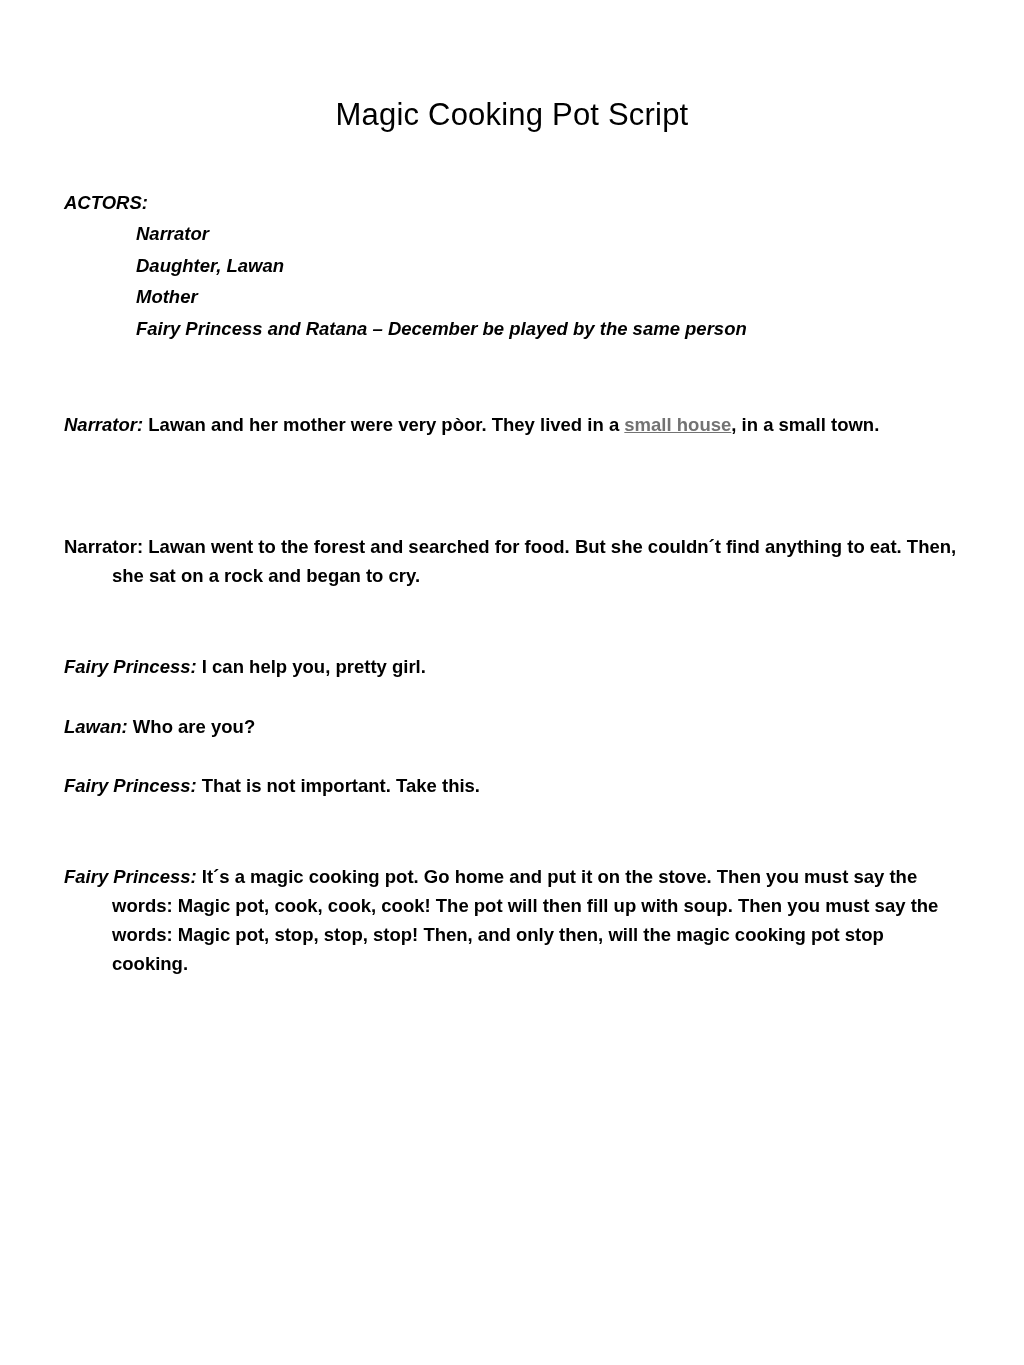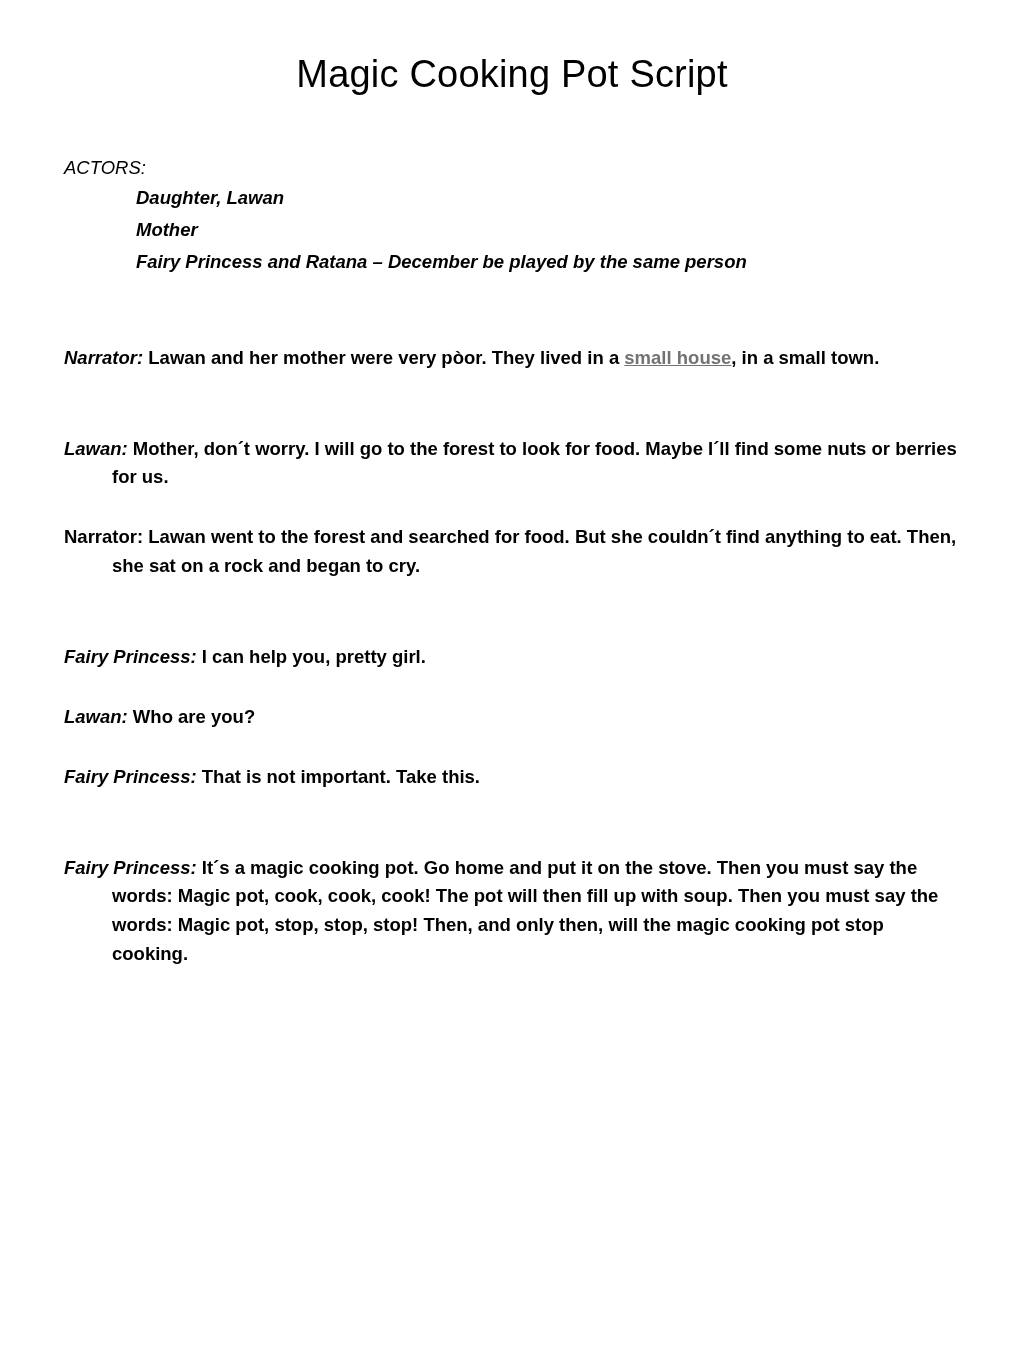--- a/index.html
+++ b/index.html
@@ -17,35 +17,35 @@
   .page {
     position: relative;
     width: 1024px;
     height: 1365px;
     background: #ffffff;
     box-sizing: border-box;
     padding: 0;
   }
   .doc-title {
     text-align: center;
-    font-size: 38px;
+    font-size: 31px;
     font-weight: 400;
     line-height: 1.2;
     margin: 0;
-    padding-top: 52px;
+    padding-top: 96px;
     letter-spacing: 0.2px;
   }
   .content {
     padding-left: 64px;
     padding-right: 62px;
     padding-top: 56px;
   }
   .section-label {
     font-size: 18.5px;
-    font-weight: normal;
+    font-weight: bold;
     font-style: italic;
     line-height: 1.55;
     margin: 0;
   }
   .actor-list {
     margin: 0;
     padding: 0;
     list-style: none;
   }
   .actor-item {
@@ -84,42 +84,40 @@
 
 <div class="page">
 
   <h1 class="doc-title">Magic Cooking Pot Script</h1>
 
   <div class="content">
 
     <p class="section-label">ACTORS:</p>
 
     <ul class="actor-list">
+      <li class="actor-item">Narrator</li>
       <li class="actor-item">Daughter, Lawan</li>
       <li class="actor-item">Mother</li>
       <li class="actor-item">Fairy Princess  and Ratana – December be played by the same person</li>
     </ul>
 
     <div class="gap-md"></div>
 
 
     <div class="gap-md"></div>
 
     <p class="line">
       <span class="speaker">Narrator:</span><span> Lawan and her mother were very pòor. They lived in a </span><a class="link" href="#">small house</a><span>, in a small town.</span>
     </p>
 
     <div class="gap-line"></div>
 
 
     <div class="gap-line"></div>
 
-    <p class="line">
-      <span class="speaker">Lawan:</span><span> Mother, don´t worry. I will go to the forest to look for food. Maybe I´ll find some nuts or berries for us.</span>
-    </p>
 
     <div class="gap-line"></div>
 
     <p class="line">
       <span class="speaker plain">Narrator:</span><span> Lawan went to the forest and searched for food. But she couldn´t find anything to eat. Then, she sat on a rock and began to cry.</span>
     </p>
 
     <div class="gap-line"></div>
 
 

